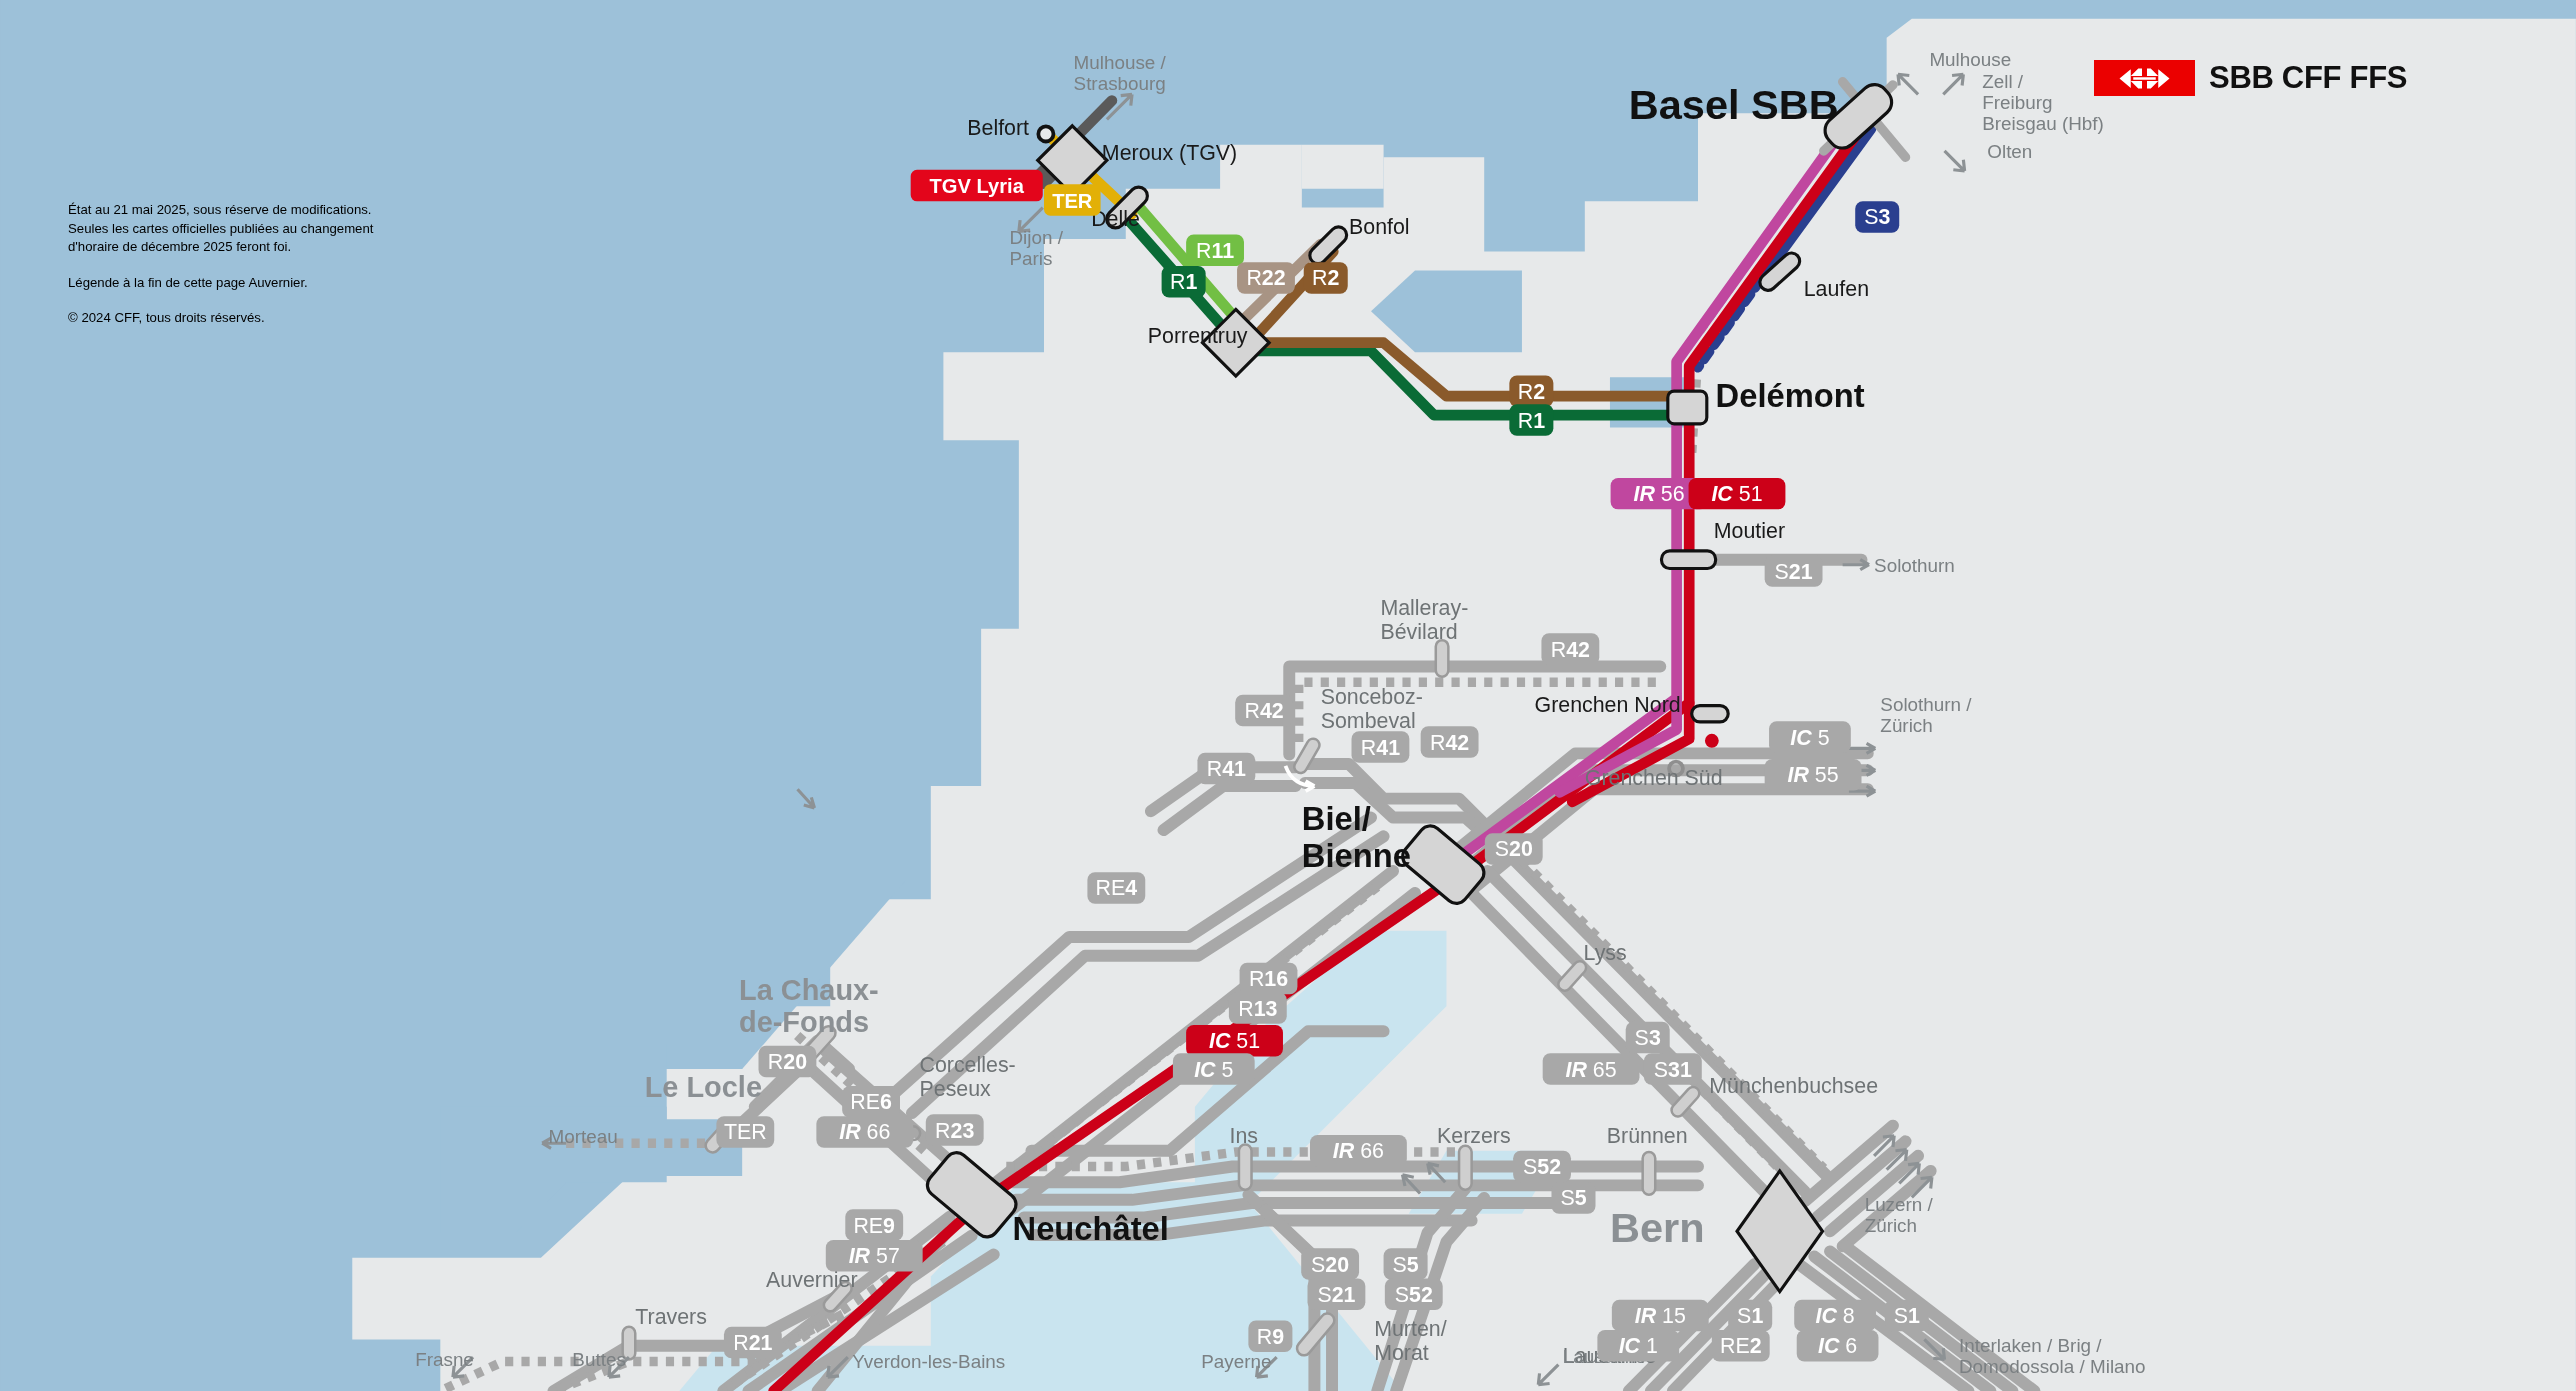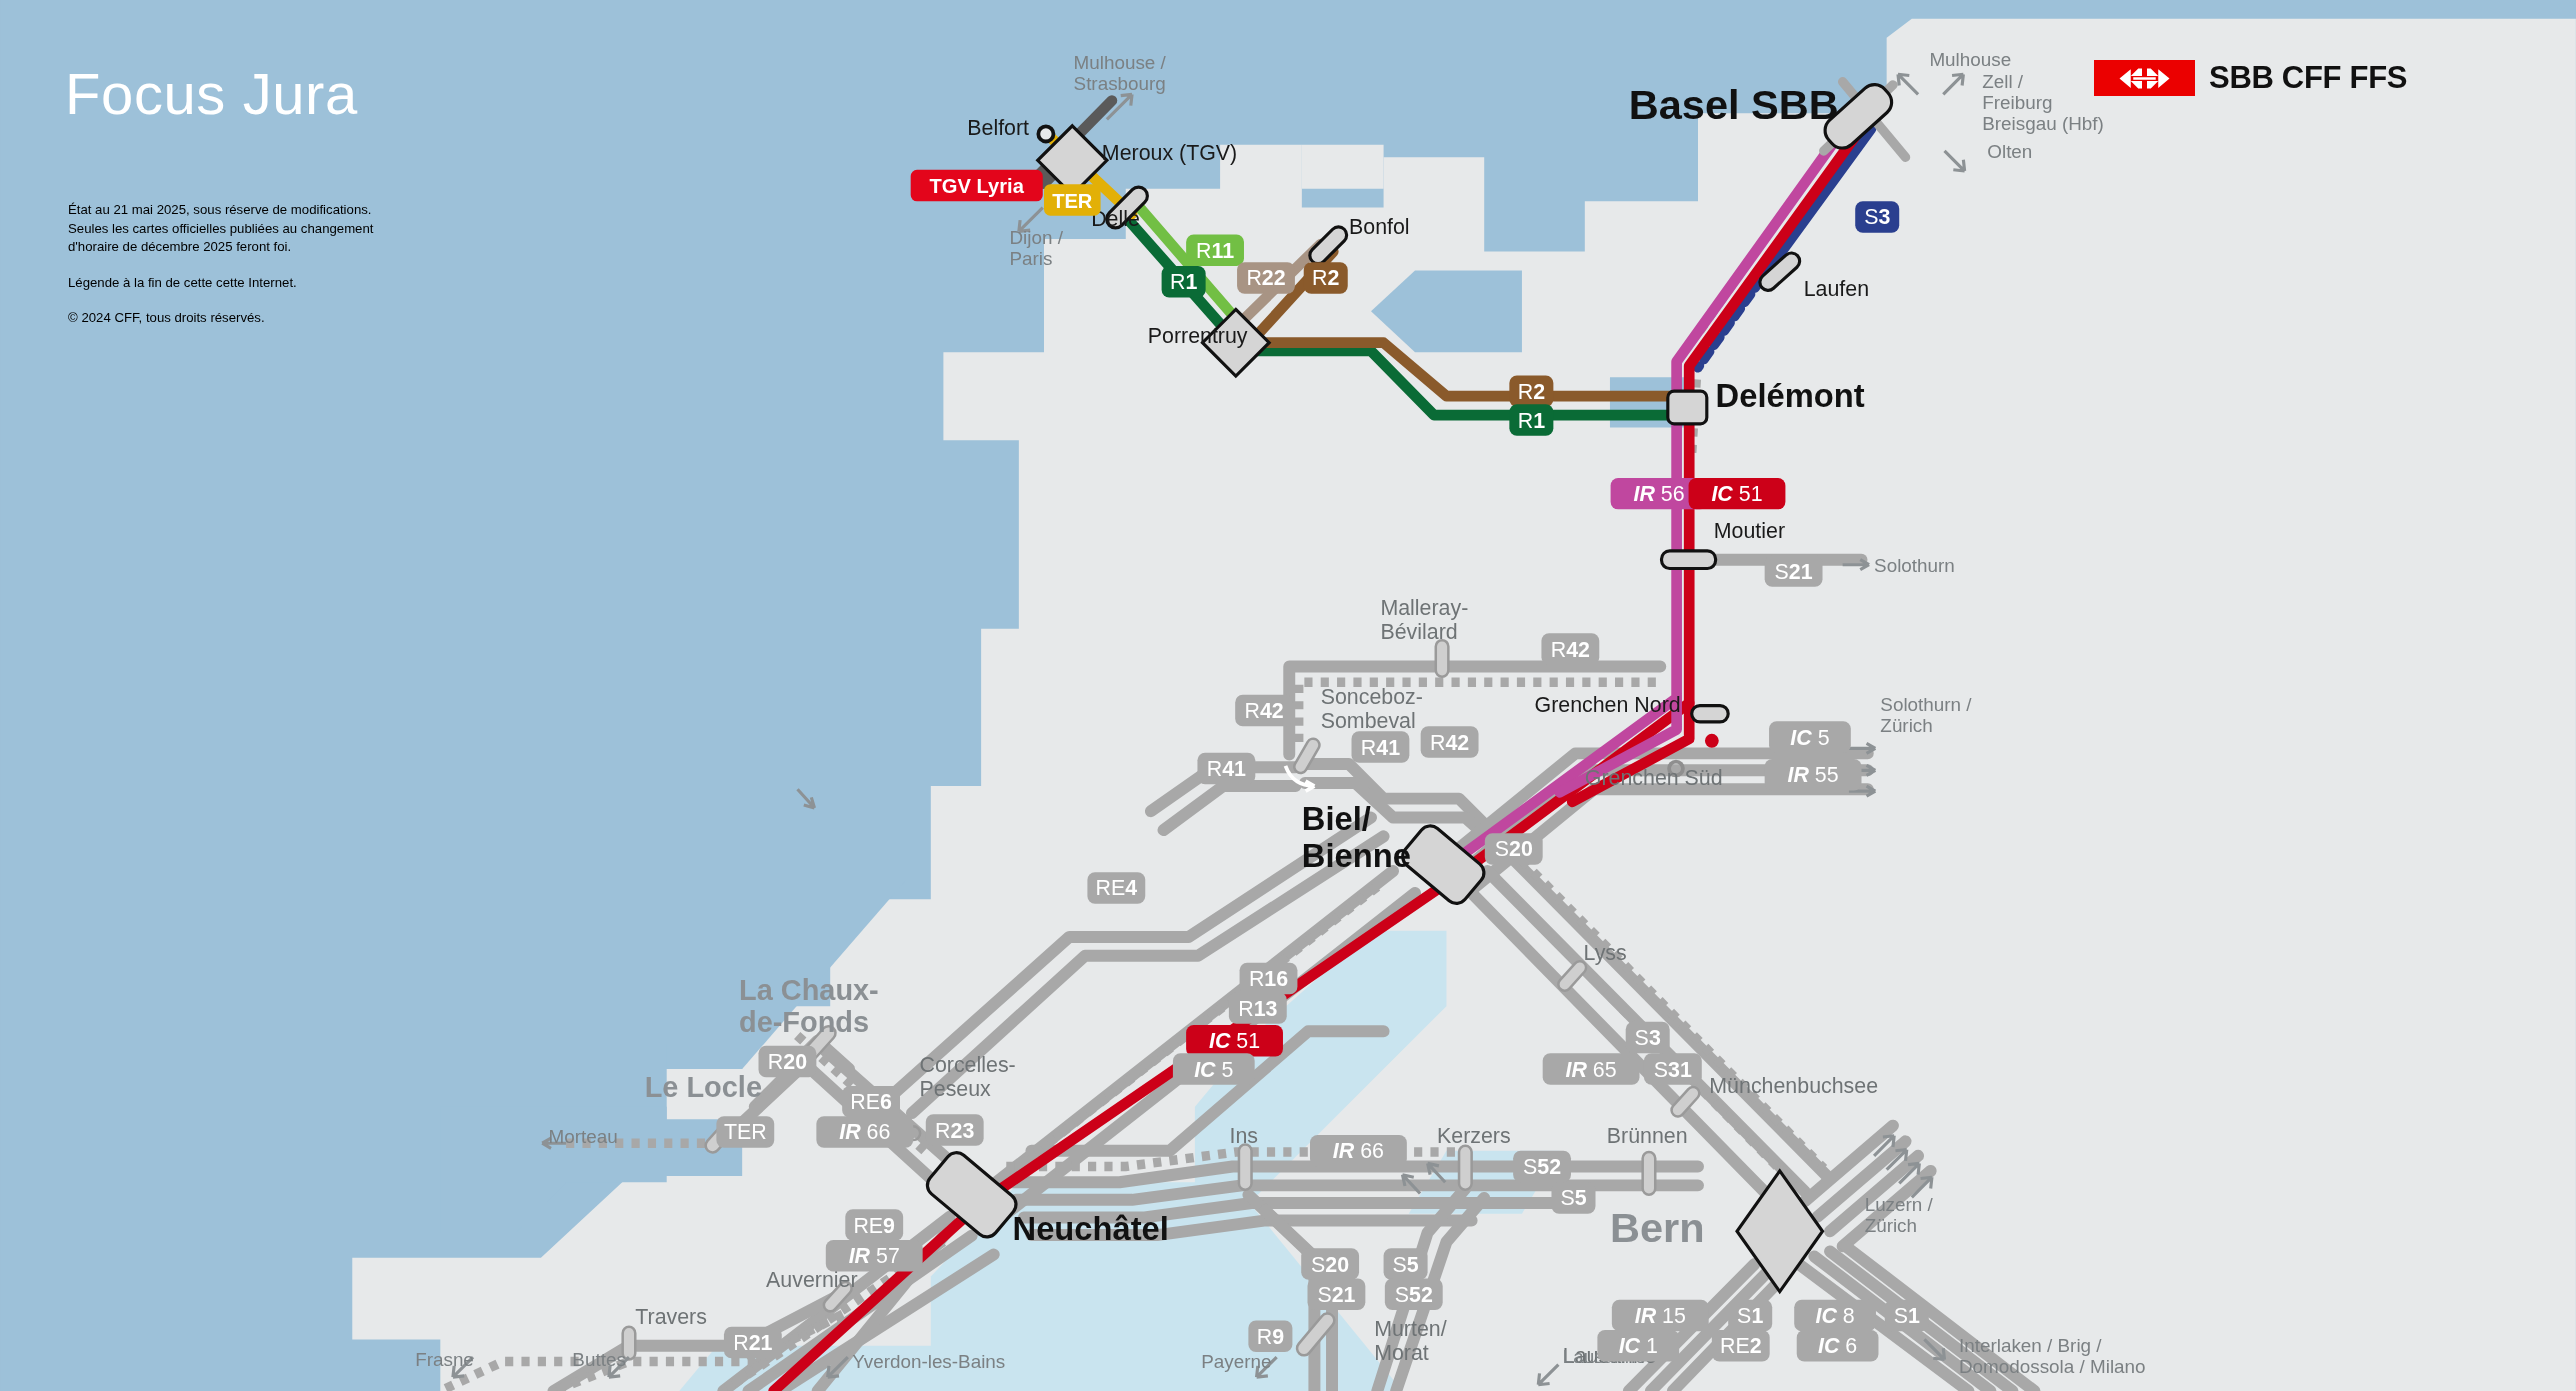--- a/index.html
+++ b/index.html
@@ -506,26 +506,25 @@
           <rect x="1448" y="270" width="210" height="50" rx="10" fill="#e3051b"></rect>
           <text x="1553" y="307" text-anchor="middle" font-family="&quot;Liberation Sans&quot;, sans-serif" font-size="32" font-weight="bold" fill="#ffffff">TGV Lyria</text>
         </g>
         <g>
           <rect x="1660" y="293" width="90" height="50" rx="10" fill="#e2b007"></rect>
           <text x="1705" y="330" text-anchor="middle" font-family="&quot;Liberation Sans&quot;, sans-serif" font-size="32" font-weight="bold" fill="#ffffff">TER</text>
         </g>
       </g>
   </svg>
 
-  <div class="title">Focus Jura</div>
   <div class="legal">
     <p style="white-space:pre-line">État au 21 mai 2025, sous réserve de modifications.
 Seules les cartes officielles publiées au changement
 d'horaire de décembre 2025 feront foi.</p>
-    <p>Légende à la fin de cette cette Internet.</p>
+    <p>Légende à la fin de cette page Auvernier.</p>
     <p>© 2024 CFF, tous droits réservés.</p>
   </div>
 
   <div class="logo">
     <div class="logo-mark">
       <svg width="55" height="25" viewBox="0 0 88 40" aria-hidden="true">
         <path fill="#ffffff" d="M40 4 L40 16 L22 16 L34 4 Z M40 24 L40 36 L34 36 L22 24 Z
                                  M48 4 L54 4 L66 16 L48 16 Z M48 24 L66 24 L54 36 L48 36 Z
                                  M4 20 L22 5 L22 35 Z M84 20 L66 35 L66 5 Z
                                  M26 18 L62 18 L62 22 L26 22 Z"></path>

